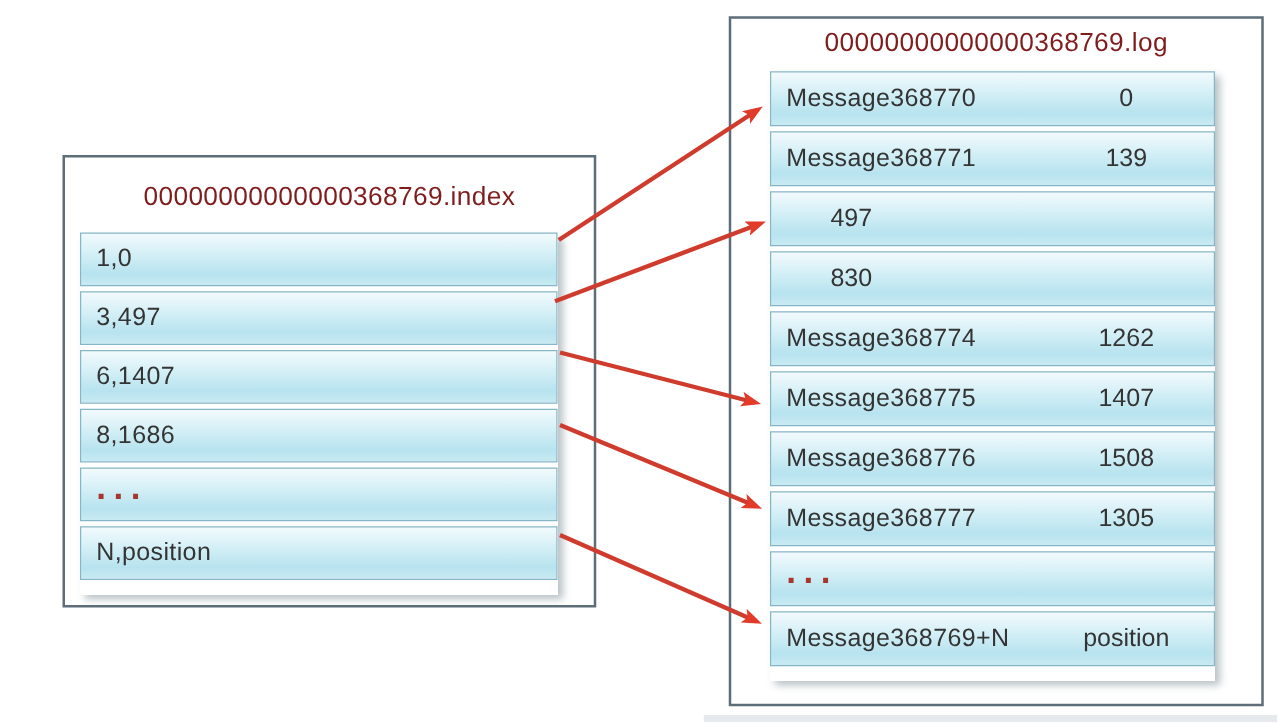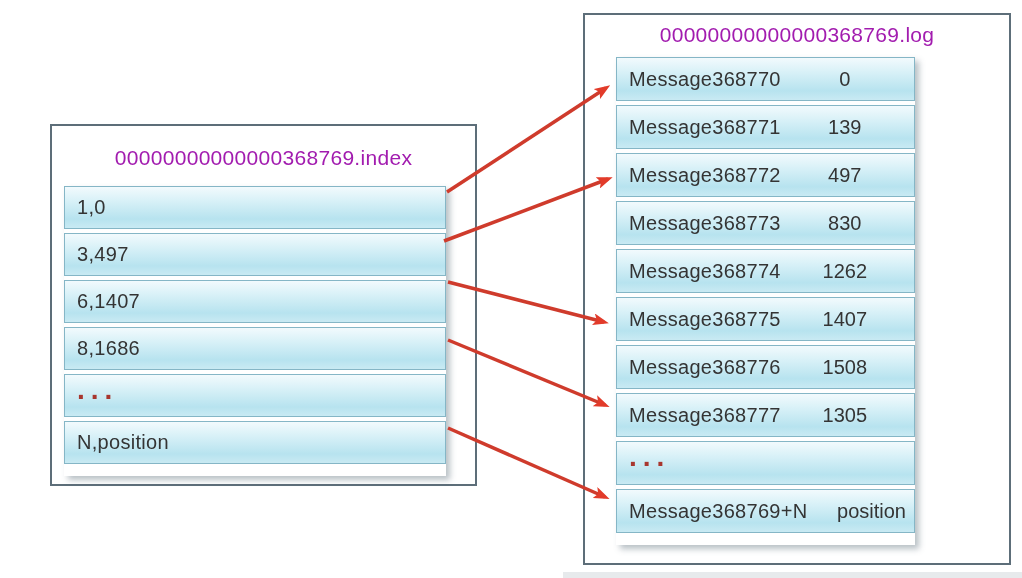--- a/index.html
+++ b/index.html
@@ -17,31 +17,31 @@
     background:#ffffff;
     border:2px solid var(--box-border,#5d6e79);
   }
   .index-box{left:50px;top:124px;width:427px;height:362px;}
   .log-box{left:583px;top:13px;width:428px;height:552px;}
   .box-title{
     position:absolute;left:0;right:0;
     text-align:center;
     font-size:21px;
     letter-spacing:0.3px;
-    color:#a21caf;
+    color:#7f1d1d;
     white-space:nowrap;
   }
   .index-box .box-title{top:20px;}
   .log-box .box-title{top:8px;}
   .rows{
     position:absolute;
     box-shadow:4px 4px 6px rgba(100,118,128,0.45);
   }
   .index-box .rows{left:12px;top:60px;width:382px;}
-  .log-box .rows{left:31px;top:42px;width:299px;}
+  .log-box .rows{left:31px;top:42px;width:356px;}
   .row{
     box-sizing:border-box;
     display:flex;
     align-items:center;
     border:1px solid var(--row-border,#85b6c6);
     background:linear-gradient(180deg,
       var(--row-gradient-top,#f2fafd) 0%,
       #dbf2f8 30%,
       var(--row-gradient-bottom,#b7e3ef) 78%,
       #c9eaf3 100%);
@@ -126,25 +126,23 @@
     <div class="rows">
       <div class="row">
           <span class="label">Message368770</span>
           <span class="value">0</span>
         </div>
       <div class="row">
           <span class="label">Message368771</span>
           <span class="value">139</span>
         </div>
       <div class="row">
-          <span class="label">Message368772</span>
           <span class="value">497</span>
         </div>
       <div class="row">
-          <span class="label">Message368773</span>
           <span class="value">830</span>
         </div>
       <div class="row">
           <span class="label">Message368774</span>
           <span class="value">1262</span>
         </div>
       <div class="row">
           <span class="label">Message368775</span>
           <span class="value">1407</span>
         </div>

